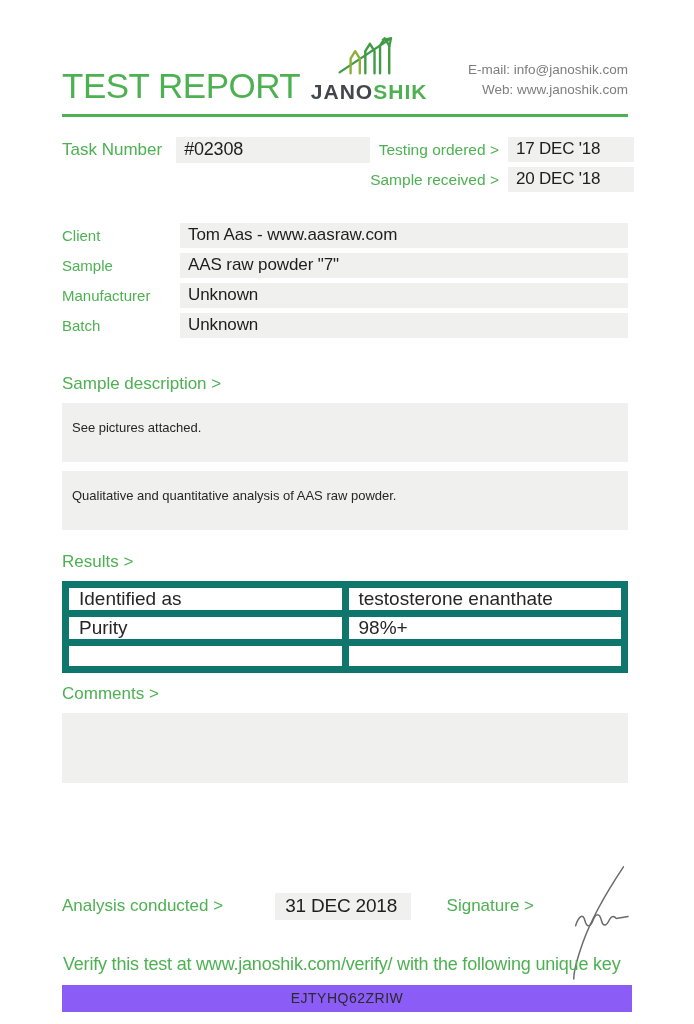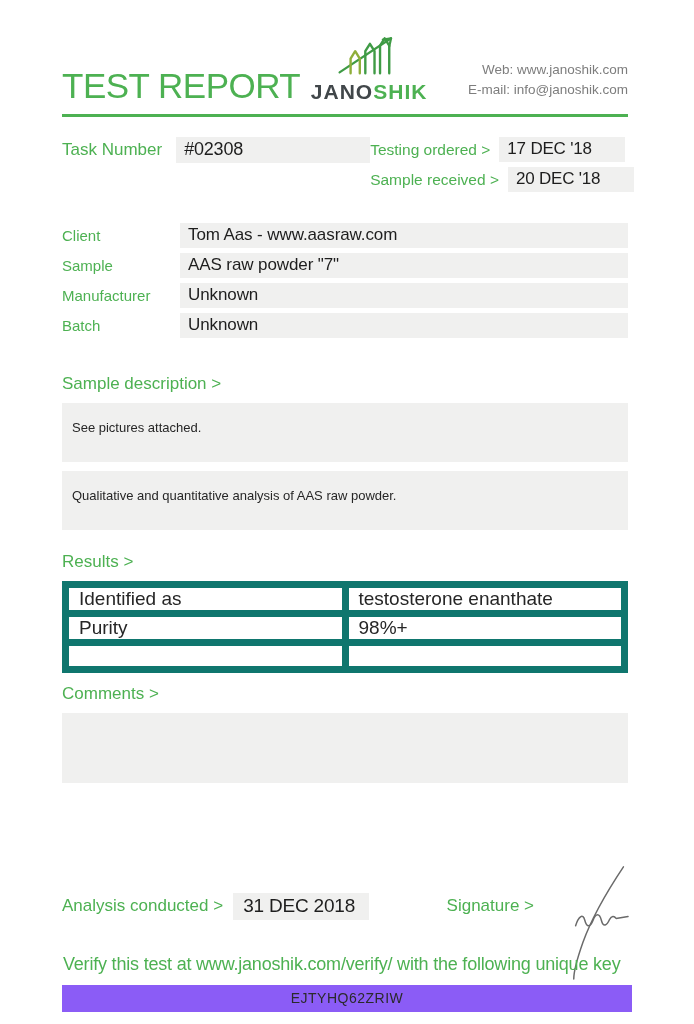--- a/index.html
+++ b/index.html
@@ -20,21 +20,21 @@
   .rule { border:0; border-top:3px solid #4db152; margin:12px 0 0; }
 
   
   .task-section { display:flex; justify-content:space-between; margin-top:20px; }
   .task-left { display:flex; align-items:flex-start; }
   .green-label { color:#4db152; font-size:17px; white-space:nowrap; }
   .task-left .green-label { padding-top:3px; margin-right:14px; }
   .gray-box { background:#f0f0ef; color:#1e1e1e; }
   .task-value { width:194px; font-size:18px; padding:2px 6px 3px 8px; letter-spacing:-0.2px; }
   .dates { display:flex; flex-direction:column; gap:5px; }
-  .date-row { display:flex; align-items:center; }
+  .date-row { display:flex; align-items:center; justify-content:flex-end; }
   .date-label { color:#4db152; font-size:15.5px; margin-right:9px; white-space:nowrap; }
   .date-value { width:126px; font-size:17px; padding:2px 0 3px 8px; letter-spacing:-0.2px; white-space:nowrap; }
 
   
   .info-section { margin-top:31px; }
   .info-row { display:flex; align-items:center; margin-bottom:5px; }
   .info-label { width:118px; flex:none; color:#4db152; font-size:15px; }
   .info-value { flex:1; font-size:17px; padding:2px 8px 3px; letter-spacing:-0.1px; min-height:24px; }
 
   
@@ -43,21 +43,21 @@
   .section-heading.vtight { margin-top:11px; }
   .section-box { margin-top:9px; height:59px; padding:17px 10px; font-size:13px; color:#262626; }
   .comments-box { height:70px; }
 
   
   .results-table { width:100%; border-collapse:collapse; margin-top:9px; }
   .results-table td { border:7px solid #0f766e; height:27px; padding:0 6px 0 10px; font-size:19px; color:#262626; width:50%; }
 
   
   .analysis-row { position:absolute; top:843px; left:62px; right:54px; display:flex; justify-content:space-between; align-items:center; }
-  .analysis-left { display:flex; align-items:center; }
+  .analysis-left { display:flex; align-items:center;gap:42px; }
   .analysis-value { margin-left:10px; font-size:19px; padding:2px 14px 3px 10px; letter-spacing:-0.2px; white-space:nowrap; }
   .sig-group { display:flex; align-items:center; }
   .sig-svg { position:relative; top:19px; margin-left:14px; }
 
   
   .verify { position:absolute; left:62px; right:62px; bottom:12px; }
   .verify-text { color:#4db152; font-size:18px; letter-spacing:-0.2px; white-space:nowrap; margin:0 0 10px 1px; }
   .verify-key { background:#8b5cf6; text-align:center; font-size:14px; letter-spacing:0.5px; color:#2a2a2a; padding:5px 0 6px; }
 </style>
 </head>
@@ -76,22 +76,22 @@
               <path d="M62,9 l-9,1.5 M62,9 l-2,9" stroke="#3f9b45" stroke-width="2.4"></path>
               <path d="M18,47 V31 L23,23 L28,31 V47" stroke="#8fae3a" stroke-width="2.6"></path>
               <path d="M34,47 V23 L39,15 L44,23 V47" stroke="#3f9b45" stroke-width="2.6"></path>
               <path d="M50,47 V17 L55,9 L60,17 V47" stroke="#3f9b45" stroke-width="2.6"></path>
             </g>
           </svg>
         </span>
         <div class="logo-text"><span class="dark">JANO</span><span class="green">SHIK</span></div>
       </div>
       <div class="contact">
+        <div>E-mail: info@janoshik.com</div>
         <div>Web: www.janoshik.com</div>
-        <div>E-mail: info@janoshik.com</div>
       </div>
     </div>
 
     <hr class="rule">
 
     <div class="task-section">
       <div class="task-left">
         <span class="green-label">Task Number</span>
         <span class="gray-box task-value">#02308</span>
       </div>

